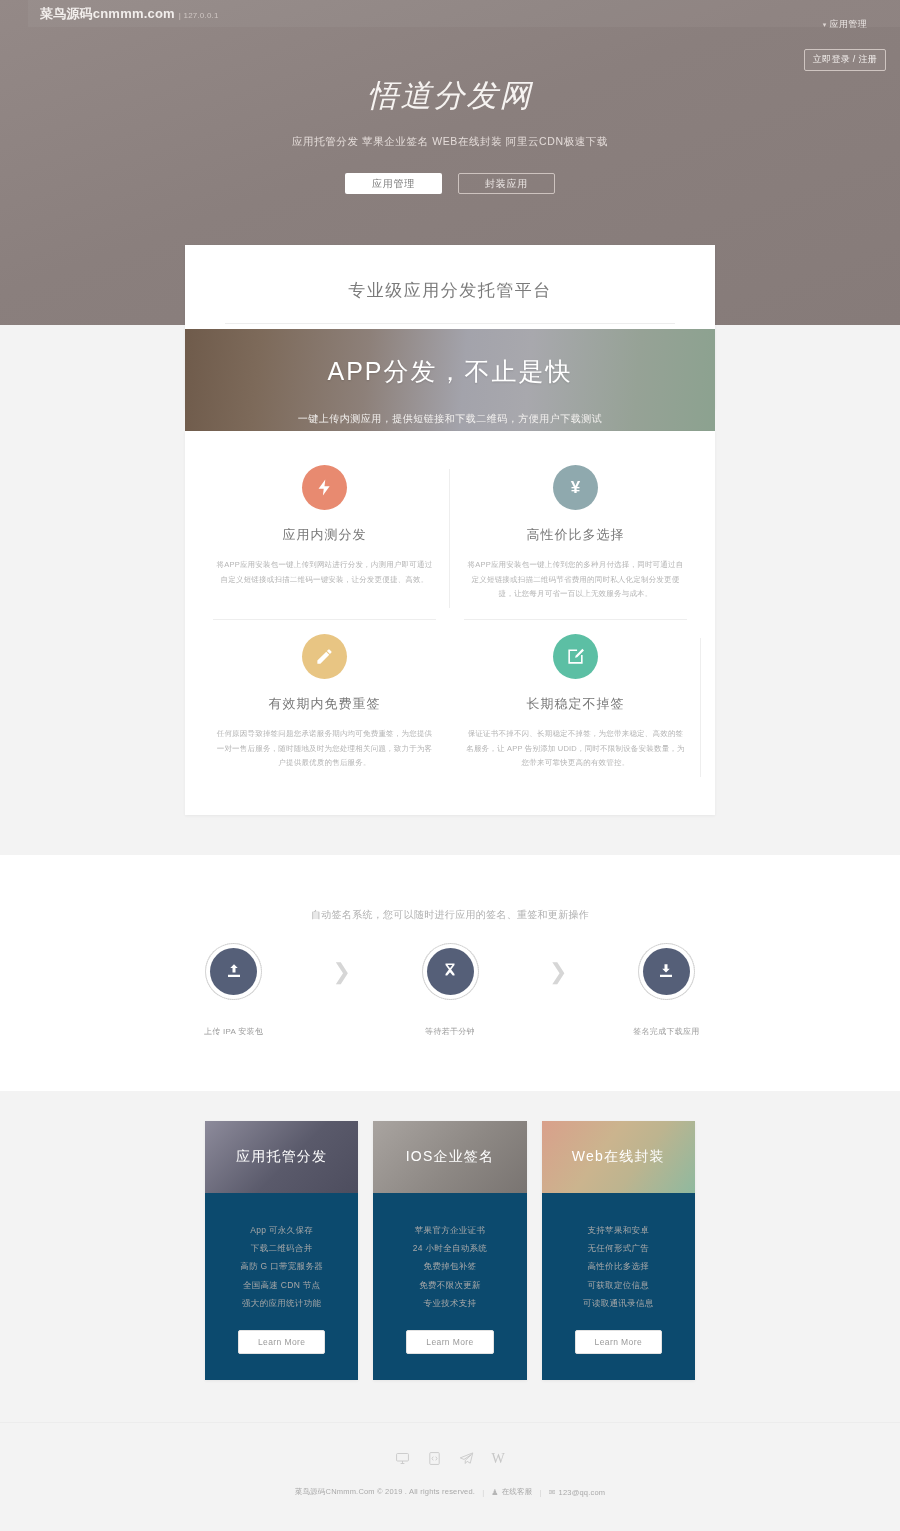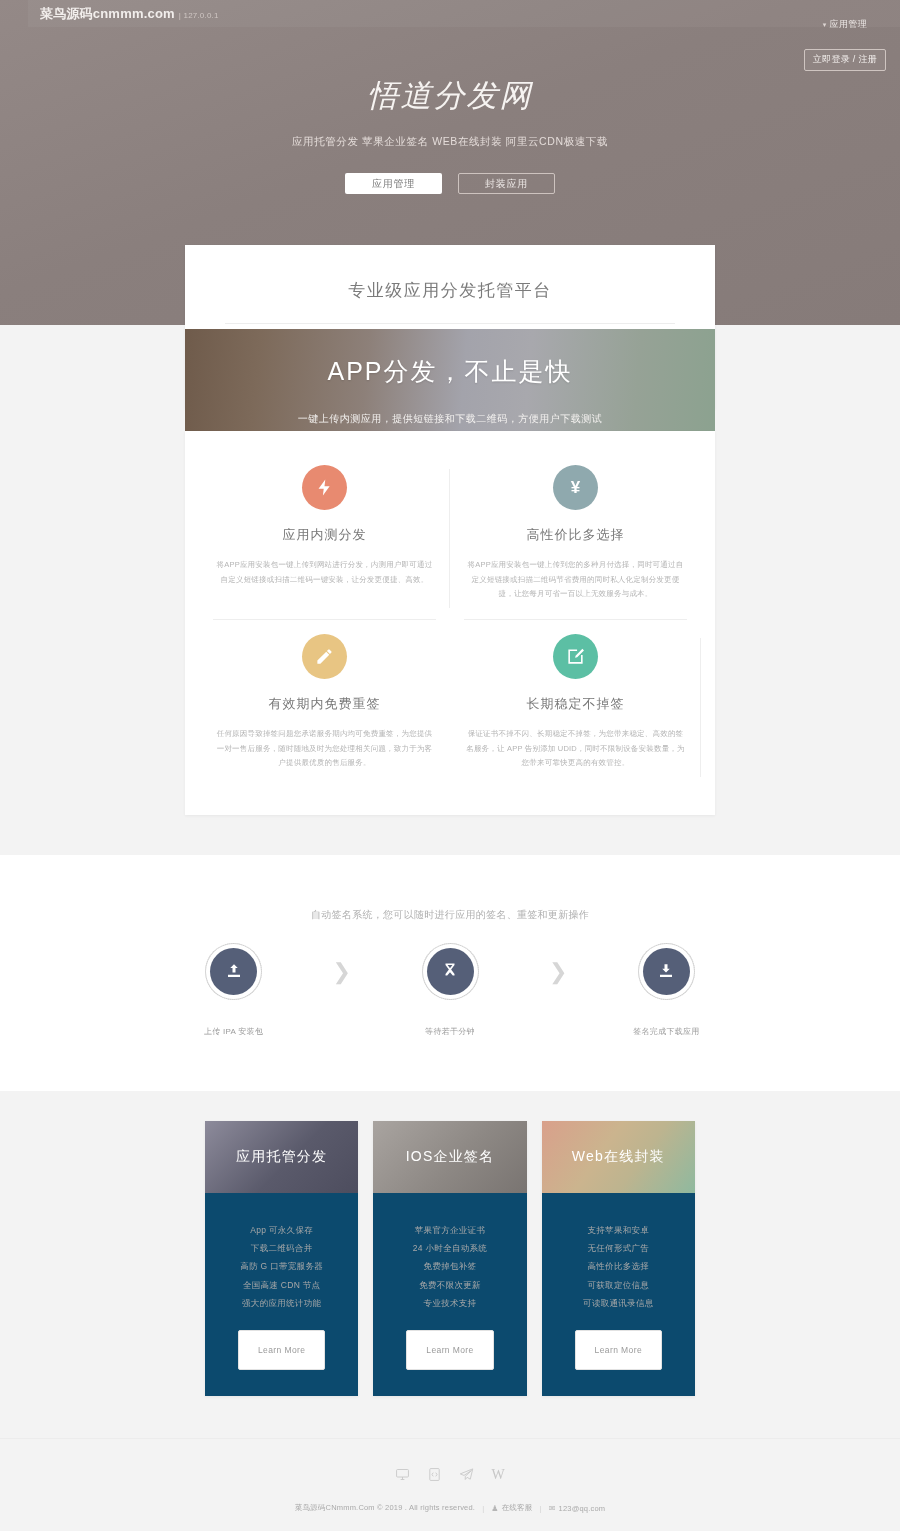--- a/index.html
+++ b/index.html
@@ -321,21 +321,21 @@
     line-height: 2.15;
     letter-spacing: .3px;
   }
   .pbtn-wrap { padding: 18px 0 26px; text-align: center; }
   .pbtn {
     font-size: 8.5px;
     color: #9a9a9a;
     background: #fff;
     border: 1px solid #e2e2e2;
     border-radius: 2px;
-    padding: 14px 19px;
+    padding: 6px 19px;
     letter-spacing: .4px;
     cursor: pointer;
     font-family: inherit;
   }
 
   
   .footer {
     background: #f3f3f3;
     padding: 28px 0 30px;
     text-align: center;

